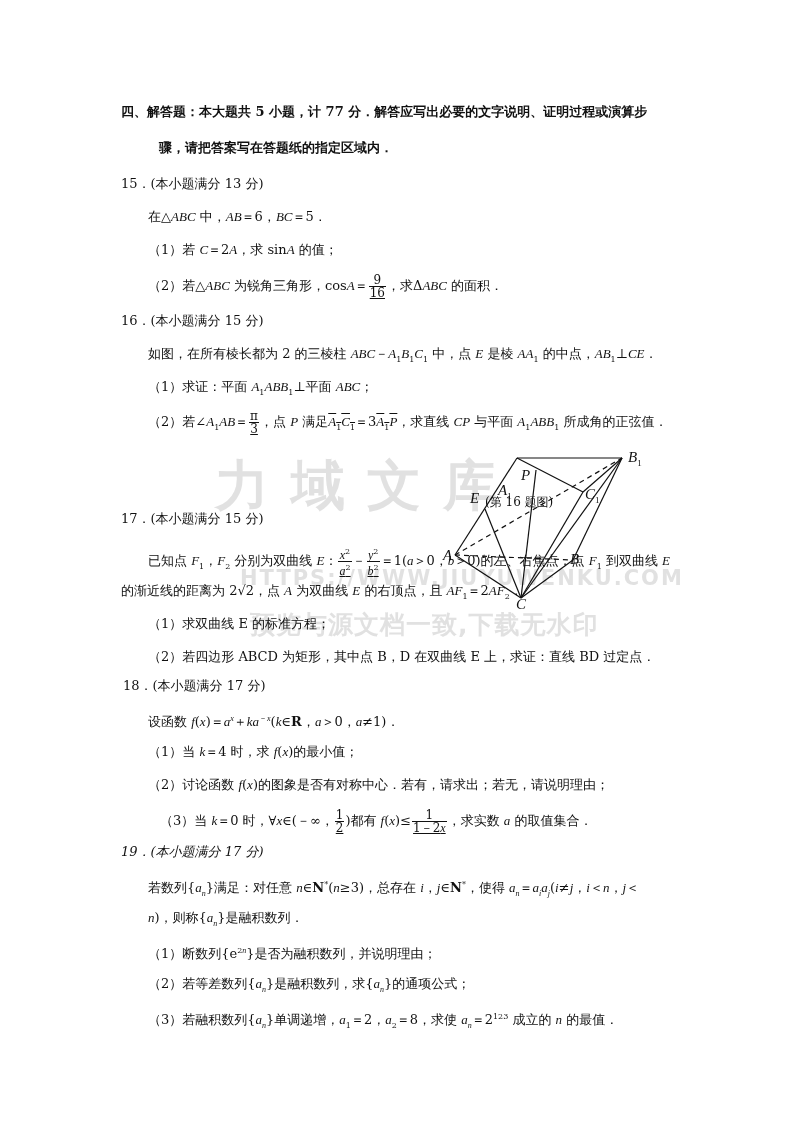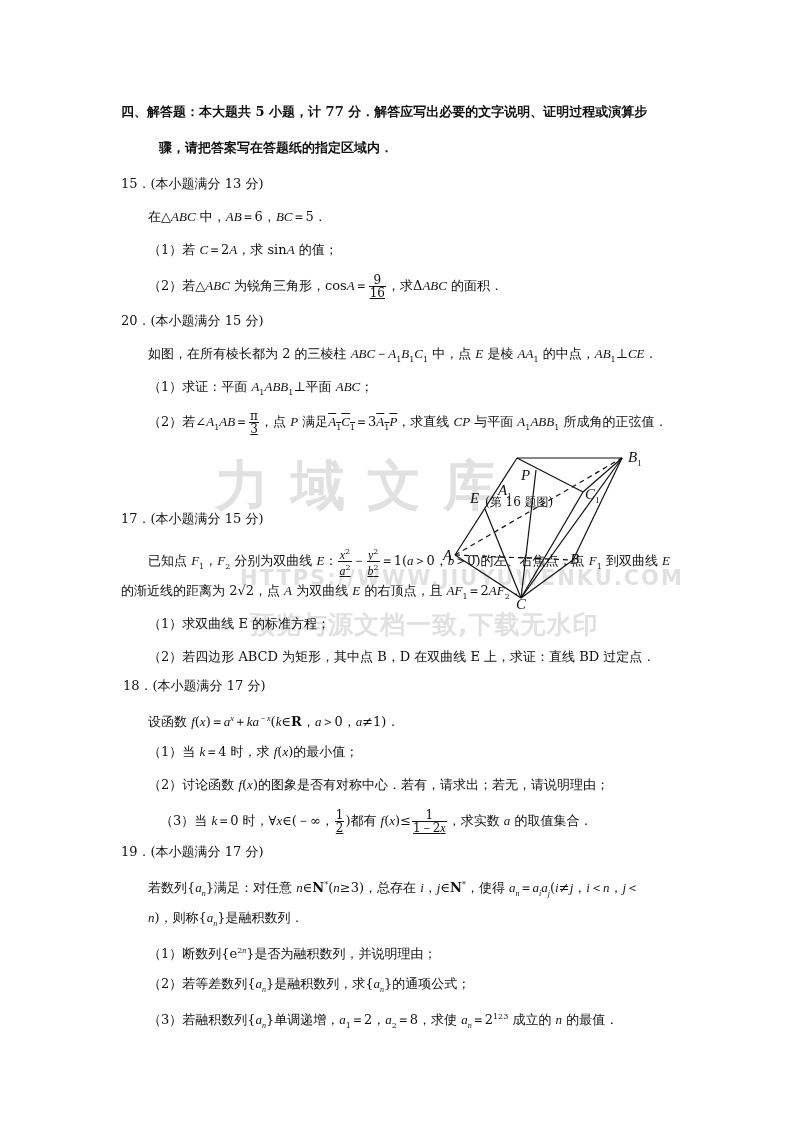--- a/index.html
+++ b/index.html
@@ -33,21 +33,21 @@
 <div class="line bold" style="left:159px; top:139px;">骤，请把答案写在答题纸的指定区域内．</div>
 
 <div class="line" style="left:121px; top:175px;">
   <span>15．</span><span>(本小题满分 13 分)</span>
 </div>
 <div class="line" style="left:148px; top:208px;">在△<i>ABC</i> 中，<i>AB</i>＝6，<i>BC</i>＝5．</div>
 <div class="line" style="left:148px; top:241px;">（1）若 <i>C</i>＝2<i>A</i>，求 sin<i>A</i> 的值；</div>
 <div class="line" style="left:148px; top:274px;">（2）若△<i>ABC</i> 为锐角三角形，cos<i>A</i>＝<span class="frac"><span class="num">9</span><span class="den">16</span></span>，求Δ<i>ABC</i> 的面积．</div>
 
 <div class="line" style="left:121px; top:312px;">
-  <span>20．</span><span>(本小题满分 15 分)</span>
+  <span>16．</span><span>(本小题满分 15 分)</span>
 </div>
 <div class="line" style="left:148px; top:345px;">如图，在所有棱长都为 2 的三棱柱 <i>ABC</i>－<i>A</i><sub>1</sub><i>B</i><sub>1</sub><i>C</i><sub>1</sub> 中，点 <i>E</i> 是棱 <i>AA</i><sub>1</sub> 的中点，<i>AB</i><sub>1</sub>⊥<i>CE</i>．</div>
 <div class="line" style="left:148px; top:378px;">（1）求证：平面 <i>A</i><sub>1</sub><i>ABB</i><sub>1</sub>⊥平面 <i>ABC</i>；</div>
 <div class="line" style="left:148px; top:410px;">（2）若∠<i>A</i><sub>1</sub><i>AB</i>＝<span class="frac"><span class="num">π</span><span class="den">3</span></span>，点 <i>P</i> 满足<span class="vec"><i>A</i><sub>1</sub><i>C</i><sub>1</sub></span>＝3<span class="vec"><i>A</i><sub>1</sub><i>P</i></span>，求直线 <i>CP</i> 与平面 <i>A</i><sub>1</sub><i>ABB</i><sub>1</sub> 所成角的正弦值．</div>
 
 <svg class="diagram" width="793" height="1122">
   <g stroke="#111" stroke-width="1.2" fill="none">
 
     <line x1="517" y1="458" x2="622" y2="458"></line>
     <line x1="517" y1="458" x2="583" y2="492"></line>
@@ -87,20 +87,20 @@
 <div class="line" style="left:148px; top:648px;">（2）若四边形 ABCD 为矩形，其中点 B，D 在双曲线 E 上，求证：直线 BD 过定点．</div>
 
 <div class="line" style="left:123px; top:677px;">
   <span>18．</span><span>(本小题满分 17 分)</span>
 </div>
 <div class="line" style="left:148px; top:710px;">设函数 <i>f</i>(<i>x</i>)＝<i>a</i><sup><i>x</i></sup>＋<i>ka</i><sup>－<i>x</i></sup>(<i>k</i>∈<b>R</b>，<i>a</i>＞0，<i>a</i>≠1)．</div>
 <div class="line" style="left:148px; top:743px;">（1）当 <i>k</i>＝4 时，求 <i>f</i>(<i>x</i>)的最小值；</div>
 <div class="line" style="left:148px; top:776px;">（2）讨论函数 <i>f</i>(<i>x</i>)的图象是否有对称中心．若有，请求出；若无，请说明理由；</div>
 <div class="line" style="left:160px; top:809px;">（3）当 <i>k</i>＝0 时，∀<i>x</i>∈(－∞，<span class="frac"><span class="num">1</span><span class="den">2</span></span>)都有 <i>f</i>(<i>x</i>)≤<span class="frac"><span class="num">1</span><span class="den">1－2<i>x</i></span></span>，求实数 <i>a</i> 的取值集合．</div>
 
-<div class="line" style="left:121px; top:843px;">
+<div class="line" style="left:121px; top:843px;font-style:italic;">
   <span>19．</span><span>(本小题满分 17 分)</span>
 </div>
 <div class="line" style="left:148px; top:876px;">若数列{<i>a<sub>n</sub></i>}满足：对任意 <i>n</i>∈<b>N</b><sup>*</sup>(<i>n</i>≥3)，总存在 <i>i</i>，<i>j</i>∈<b>N</b><sup>*</sup>，使得 <i>a<sub>n</sub></i>＝<i>a<sub>i</sub>a<sub>j</sub></i>(<i>i</i>≠<i>j</i>，<i>i</i>＜<i>n</i>，<i>j</i>＜</div>
 <div class="line" style="left:148px; top:909px;"><i>n</i>)，则称{<i>a<sub>n</sub></i>}是融积数列．</div>
 <div class="line" style="left:148px; top:942px;">（1）断数列{e<sup>2<i>n</i></sup>}是否为融积数列，并说明理由；</div>
 <div class="line" style="left:148px; top:975px;">（2）若等差数列{<i>a<sub>n</sub></i>}是融积数列，求{<i>a<sub>n</sub></i>}的通项公式；</div>
 <div class="line" style="left:148px; top:1008px;">（3）若融积数列{<i>a<sub>n</sub></i>}单调递增，<i>a</i><sub>1</sub>＝2，<i>a</i><sub>2</sub>＝8，求使 <i>a<sub>n</sub></i>＝2<sup>123</sup> 成立的 <i>n</i> 的最值．</div>
 
 </body></html>

